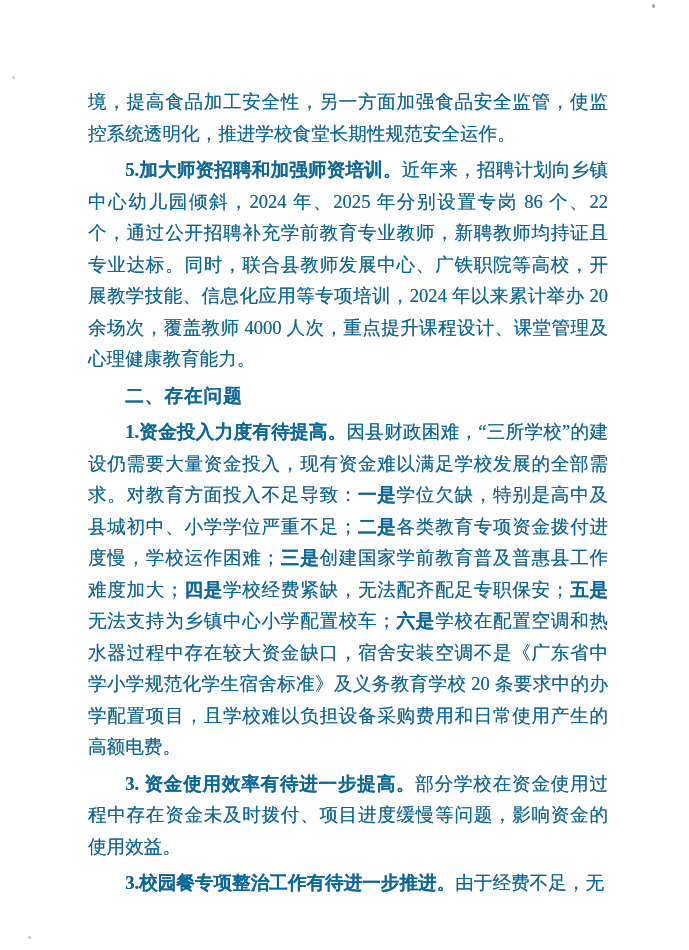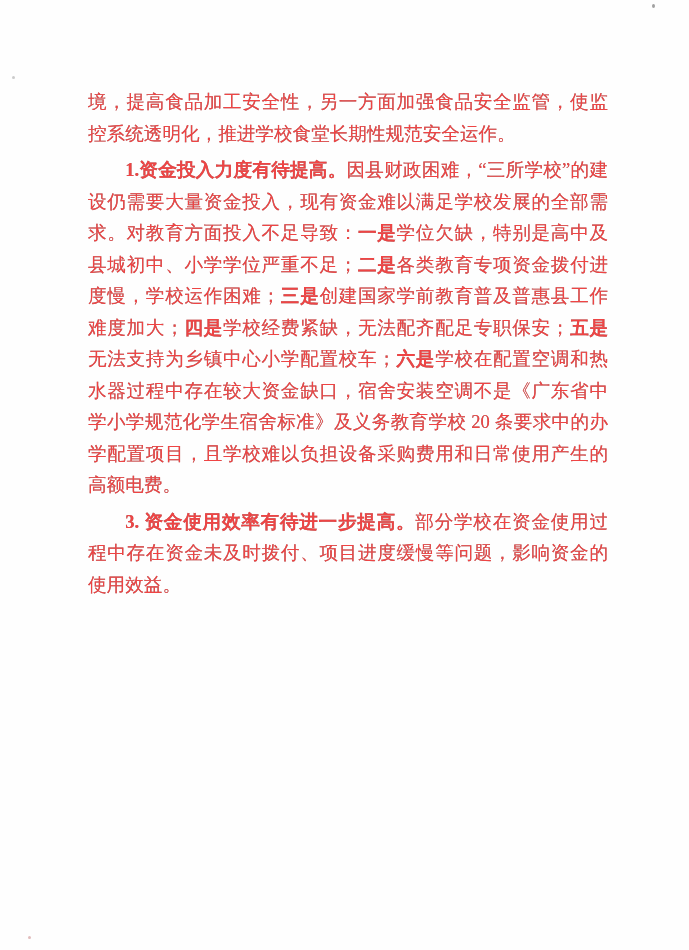--- a/index.html
+++ b/index.html
@@ -12,21 +12,21 @@
     position:relative;
     width:689px;height:950px;
     background:#fefefe;
     overflow:hidden;
   }
   .textblock{
     position:absolute;
     left:88px;top:86px;width:520px;
     font-size:18.6px;
     line-height:31.5px;
-    color:#ef4444;
+    color:#0369a1;
     text-align:justify;
     text-shadow:0 0 0.6px rgba(40,40,40,0.55);
   }
   .para{
     margin:0 0 5px 0;
     text-indent:2em;
   }
   .para.no-indent{ text-indent:0; }
   .b{ font-weight:700; }
   .heading-hei{
@@ -50,25 +50,34 @@
   <div class="speck speck-1"></div>
   <div class="speck speck-2"></div>
   <div class="speck speck-3"></div>
 
   <div class="textblock">
 
     <p class="para no-indent">
       <span>境，提高食品加工安全性，另一方面加强食品安全监管，使监控系统透明化，推进学校食堂长期性规范安全运作。</span>
     </p>
 
+    <p class="para">
+      <span class="b">5.加大师资招聘和加强师资培训。</span><span>近年来，招聘计划向乡镇中心幼儿园倾斜，2024 年、2025 年分别设置专岗 86 个、22 个，通过公开招聘补充学前教育专业教师，新聘教师均持证且专业达标。同时，联合县教师发展中心、广铁职院等高校，开展教学技能、信息化应用等专项培训，2024 年以来累计举办 20 余场次，覆盖教师 4000 人次，重点提升课程设计、课堂管理及心理健康教育能力。</span>
+    </p>
 
+    <p class="para">
+      <span class="heading-hei">二、存在问题</span>
+    </p>
 
     <p class="para">
       <span class="b">1.资金投入力度有待提高。</span><span>因县财政困难，“三所学校”的建设仍需要大量资金投入，现有资金难以满足学校发展的全部需求。对教育方面投入不足导致：</span><span class="b">一是</span><span>学位欠缺，特别是高中及县城初中、小学学位严重不足；</span><span class="b">二是</span><span>各类教育专项资金拨付进度慢，学校运作困难；</span><span class="b">三是</span><span>创建国家学前教育普及普惠县工作难度加大；</span><span class="b">四是</span><span>学校经费紧缺，无法配齐配足专职保安；</span><span class="b">五是</span><span>无法支持为乡镇中心小学配置校车；</span><span class="b">六是</span><span>学校在配置空调和热水器过程中存在较大资金缺口，宿舍安装空调不是《广东省中学小学规范化学生宿舍标准》及义务教育学校 20 条要求中的办学配置项目，且学校难以负担设备采购费用和日常使用产生的高额电费。</span>
     </p>
 
     <p class="para">
       <span class="b">3. 资金使用效率有待进一步提高。</span><span>部分学校在资金使用过程中存在资金未及时拨付、项目进度缓慢等问题，影响资金的使用效益。</span>
     </p>
 
+    <p class="para">
+      <span class="b">3.校园餐专项整治工作有待进一步推进。</span><span>由于经费不足，无</span>
+    </p>
 
   </div>
 </div>
 
 </body></html>

